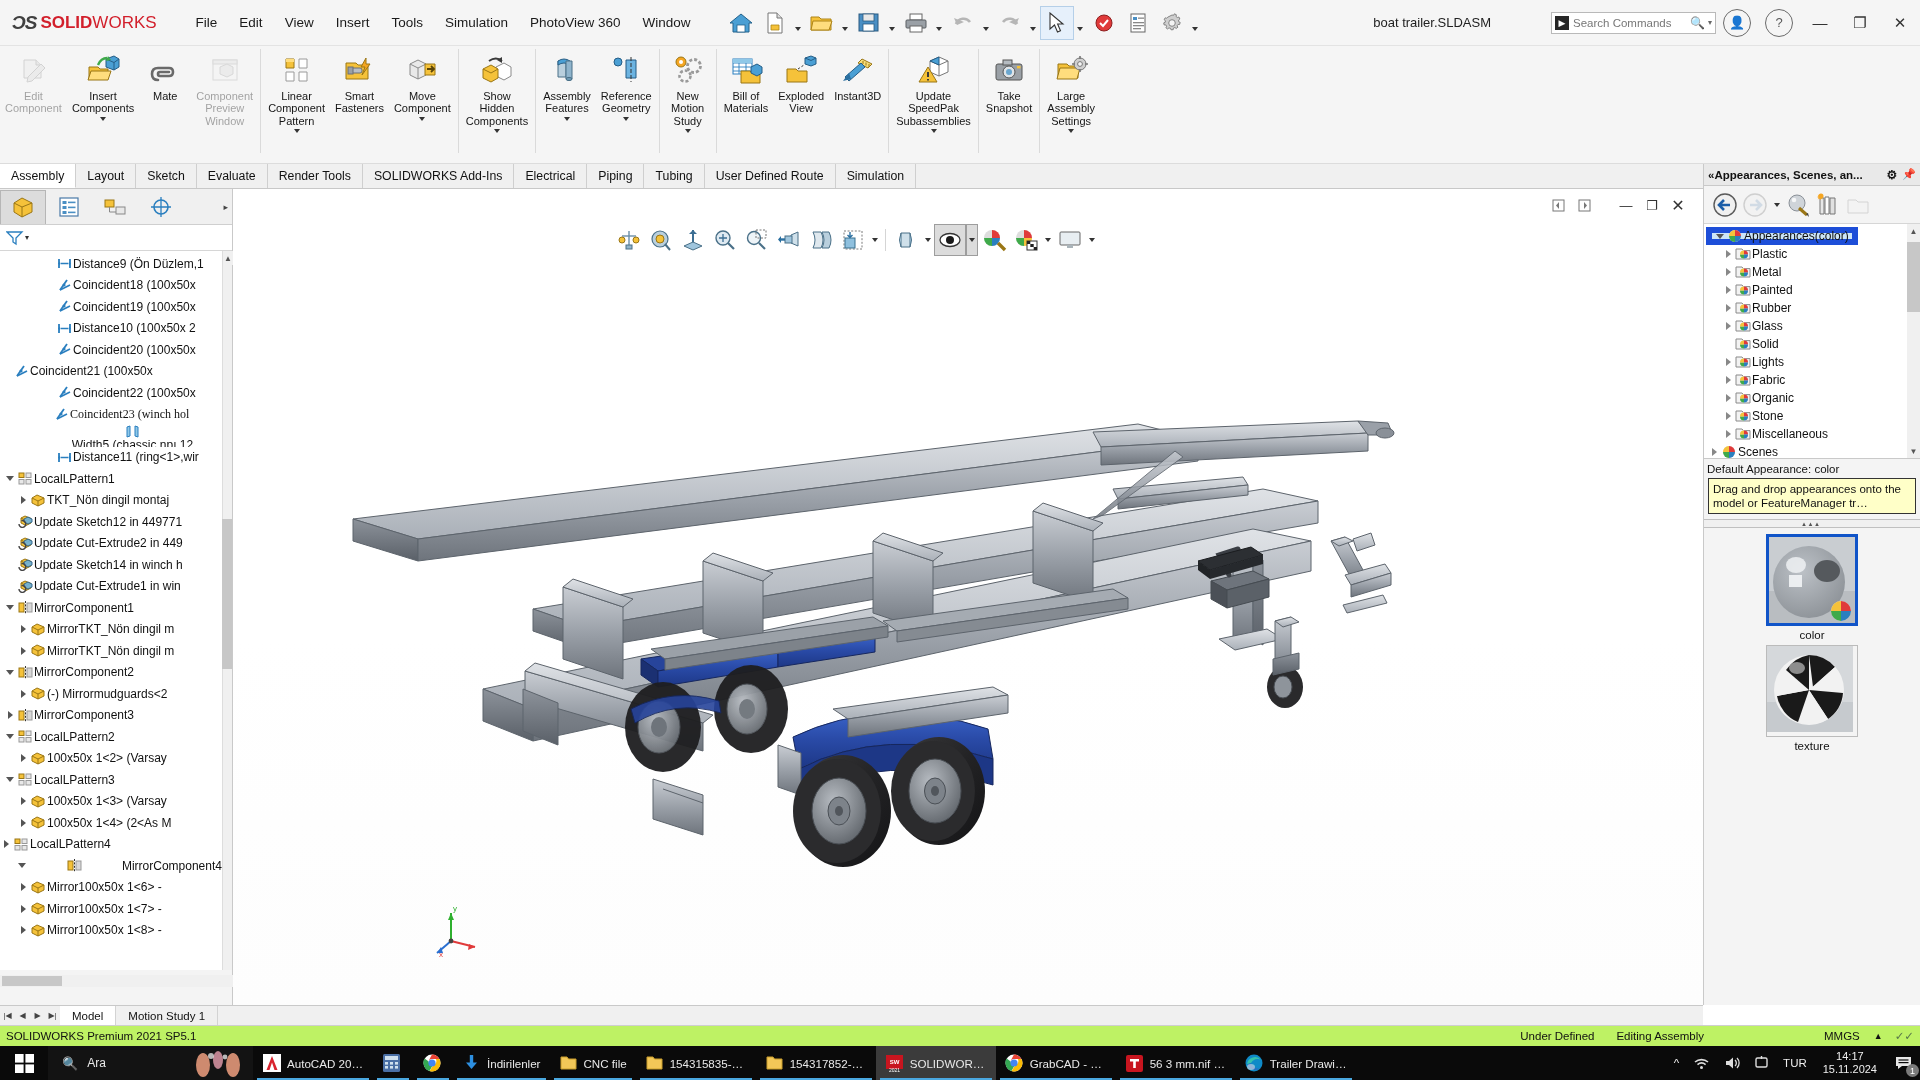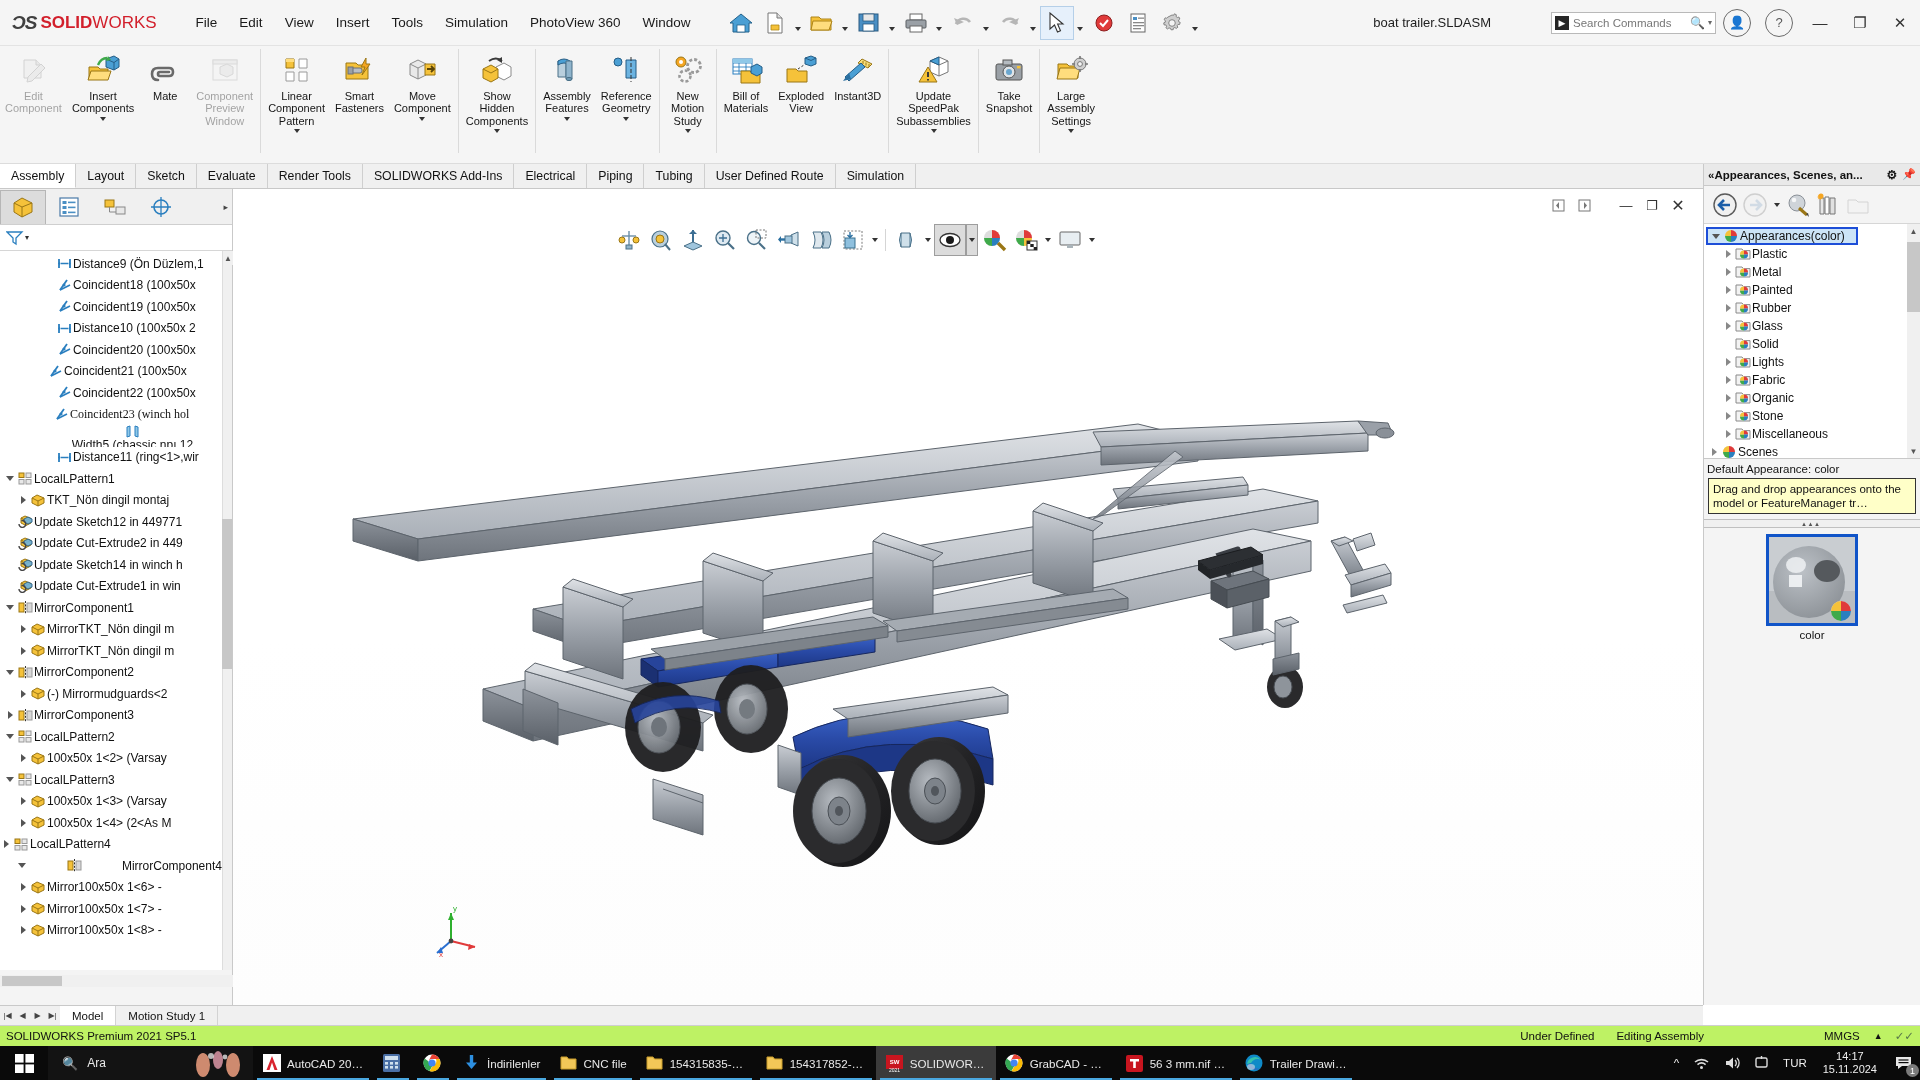--- a/index.html
+++ b/index.html
@@ -98,21 +98,21 @@
   
   #rightpanel{ position:absolute; left:1703px; top:164px; width:217px; height:841px;
     background:#f4f4f4; border-left:1px solid #c9c9c9; }
   #rp-header{ height:22px; background:#e9e9e9; border-bottom:1px solid #c9c9c9;
     display:flex; align-items:center; padding:0 4px; font-weight:bold; font-size:11.5px; }
   #rp-toolbar{ height:38px; display:flex; align-items:center; padding:0 6px;
     border-bottom:1px solid #d6d6d6; background:#f4f4f4; }
   .rpt-btn{ width:30px;height:30px;display:flex;align-items:center;justify-content:center;cursor:default;}
   #rp-tree{ height:234px; background:#fff; position:relative; overflow:hidden; padding-top:3px;}
   .arow{ display:flex; align-items:center; height:18px; font-size:12px; cursor:default;}
-  .arow.sel{ background:#cce4f7; border:2px solid #1d4ed8; }
+  .arow.sel{ background:#cce4f7; border:6px solid #1d4ed8; }
   #rp-scroll{ position:absolute; right:0; top:0; width:13px; height:234px; background:#f0f0f0;}
   #rp-thumb{ position:absolute; right:0; top:18px; width:13px; height:70px; background:#c7c7c7;}
   .sc-arrow{ width:13px;height:14px;display:flex;align-items:center;justify-content:center;
     font-size:8px;color:#555;background:#f0f0f0;}
   #rp-defappear{ font-size:11.5px; padding:4px 3px 2px 3px; background:#f4f4f4;
     border-top:1px solid #c9c9c9; }
   #rp-tooltip{ margin:1px 4px 0 4px; background:#ffffc8; border:1px solid #333; font-size:11.5px;
     padding:3px 4px; line-height:14px; }
   #rp-gripper{ height:9px; display:flex; align-items:center; justify-content:center;
     border-top:1px solid #c0c0c0; border-bottom:1px solid #c0c0c0; margin-top:5px;
@@ -608,21 +608,21 @@
         <div class="tw"></div>
         <div class="ticon">
           <svg width="15" height="13" viewBox="0 0 15 13">
             <path d="M3 11 L10 1" stroke="#2a7fbf" stroke-width="1.8"></path>
             <path d="M3 11 L13 6" stroke="#2a7fbf" stroke-width="1.8"></path>
             <circle cx="7" cy="6" r="1.6" fill="#2a7fbf"></circle>
           </svg>
         </div>
         <div class="tlabel">Coincident20 (100x50x</div>
       </div>
-      <div class="trow" style=" margin-left: 34px;">
+      <div class="trow" style="">
         <div class="tw"></div>
         <div class="ticon">
           <svg width="15" height="13" viewBox="0 0 15 13">
             <path d="M3 11 L10 1" stroke="#2a7fbf" stroke-width="1.8"></path>
             <path d="M3 11 L13 6" stroke="#2a7fbf" stroke-width="1.8"></path>
             <circle cx="7" cy="6" r="1.6" fill="#2a7fbf"></circle>
           </svg>
         </div>
         <div class="tlabel">Coincident21 (100x50x</div>
       </div>
@@ -1555,20 +1555,38 @@
           <ellipse cx="58" cy="34" rx="13" ry="11" fill="#55595d"></ellipse>
           <circle cx="72" cy="74" r="10" fill="#ddd"></circle>
           <path d="M72 64 A10 10 0 0 1 82 74 L72 74 z" fill="#e03a3a"></path>
           <path d="M72 74 L82 74 A10 10 0 0 1 72 84 z" fill="#2a7fbf"></path>
           <path d="M72 74 L72 84 A10 10 0 0 1 62 74 z" fill="#3faa4a"></path>
           <path d="M62 74 A10 10 0 0 1 72 64 L72 74 z" fill="#f5c23a"></path>
         </svg>
       </div>
       <div class="swatch-lbl">color</div>
     </div>
+    <div class="swatch-wrap">
+      <div class="swatch">
+        <svg width="86" height="86" viewBox="0 0 86 86">
+          <rect width="86" height="86" fill="#d5d8db"></rect>
+          <rect y="56" width="86" height="30" fill="#c6cace"></rect>
+          <circle cx="42" cy="44" r="35" fill="#f2f2f2"></circle>
+          <path d="M42 9 a35 35 0 0 1 26 12 l-22 20 z" fill="#1a1a1a"></path>
+          <path d="M42 44 l26 -23 a35 35 0 0 1 8 26 l-34 -3 z" fill="#f2f2f2"></path>
+          <path d="M42 44 l34 3 a35 35 0 0 1 -15 26 l-19 -29 z" fill="#1a1a1a"></path>
+          <path d="M42 44 l19 29 a35 35 0 0 1 -30 3 l11 -32 z" fill="#f2f2f2"></path>
+          <path d="M42 44 l-11 32 a35 35 0 0 1 -21 -26 l32 -6 z" fill="#1a1a1a"></path>
+          <path d="M42 44 l-32 6 a35 35 0 0 1 9 -26 l23 20 z" fill="#f2f2f2"></path>
+          <path d="M42 44 l-23 -20 a35 35 0 0 1 23 -15 z" fill="#1a1a1a"></path>
+          <ellipse cx="30" cy="22" rx="8" ry="6" fill="#fff" opacity=".5"></ellipse>
+        </svg>
+      </div>
+      <div class="swatch-lbl">texture</div>
+    </div>
   </div>
 </div>
 
 <div id="modeltabs">
   <div class="mt-nav">|◀</div>
   <div class="mt-nav">◀</div>
   <div class="mt-nav">▶</div>
   <div class="mt-nav">▶|</div>
   <div id="mt-list" style="display:flex">
       <div class="mtab active">Model</div>

